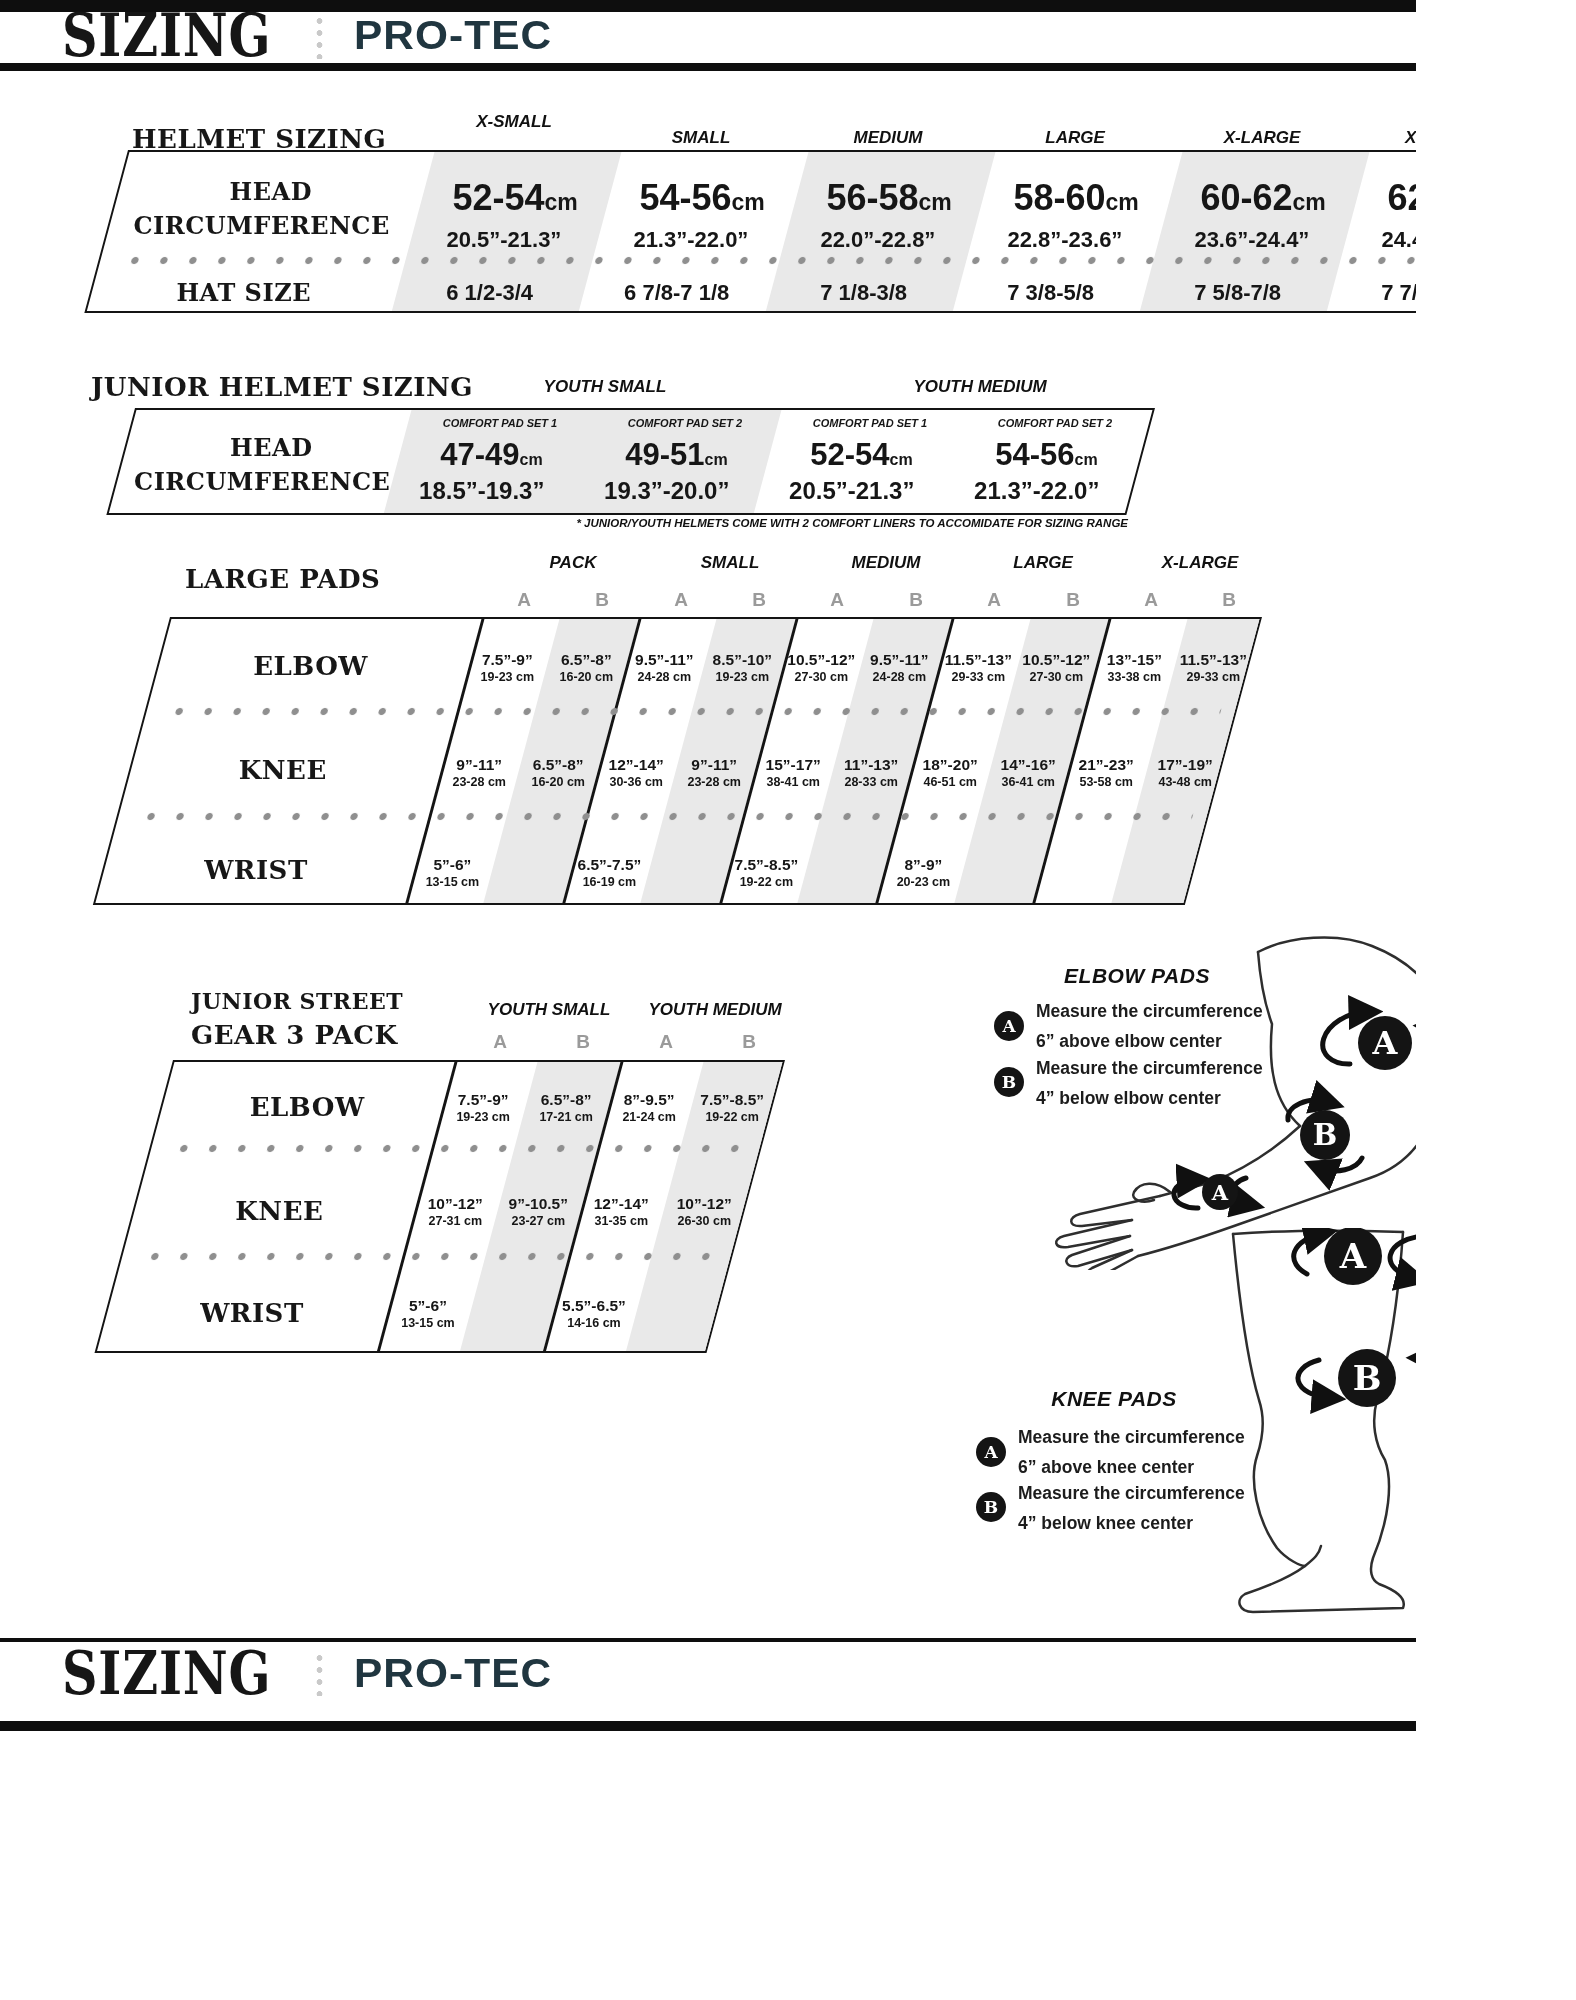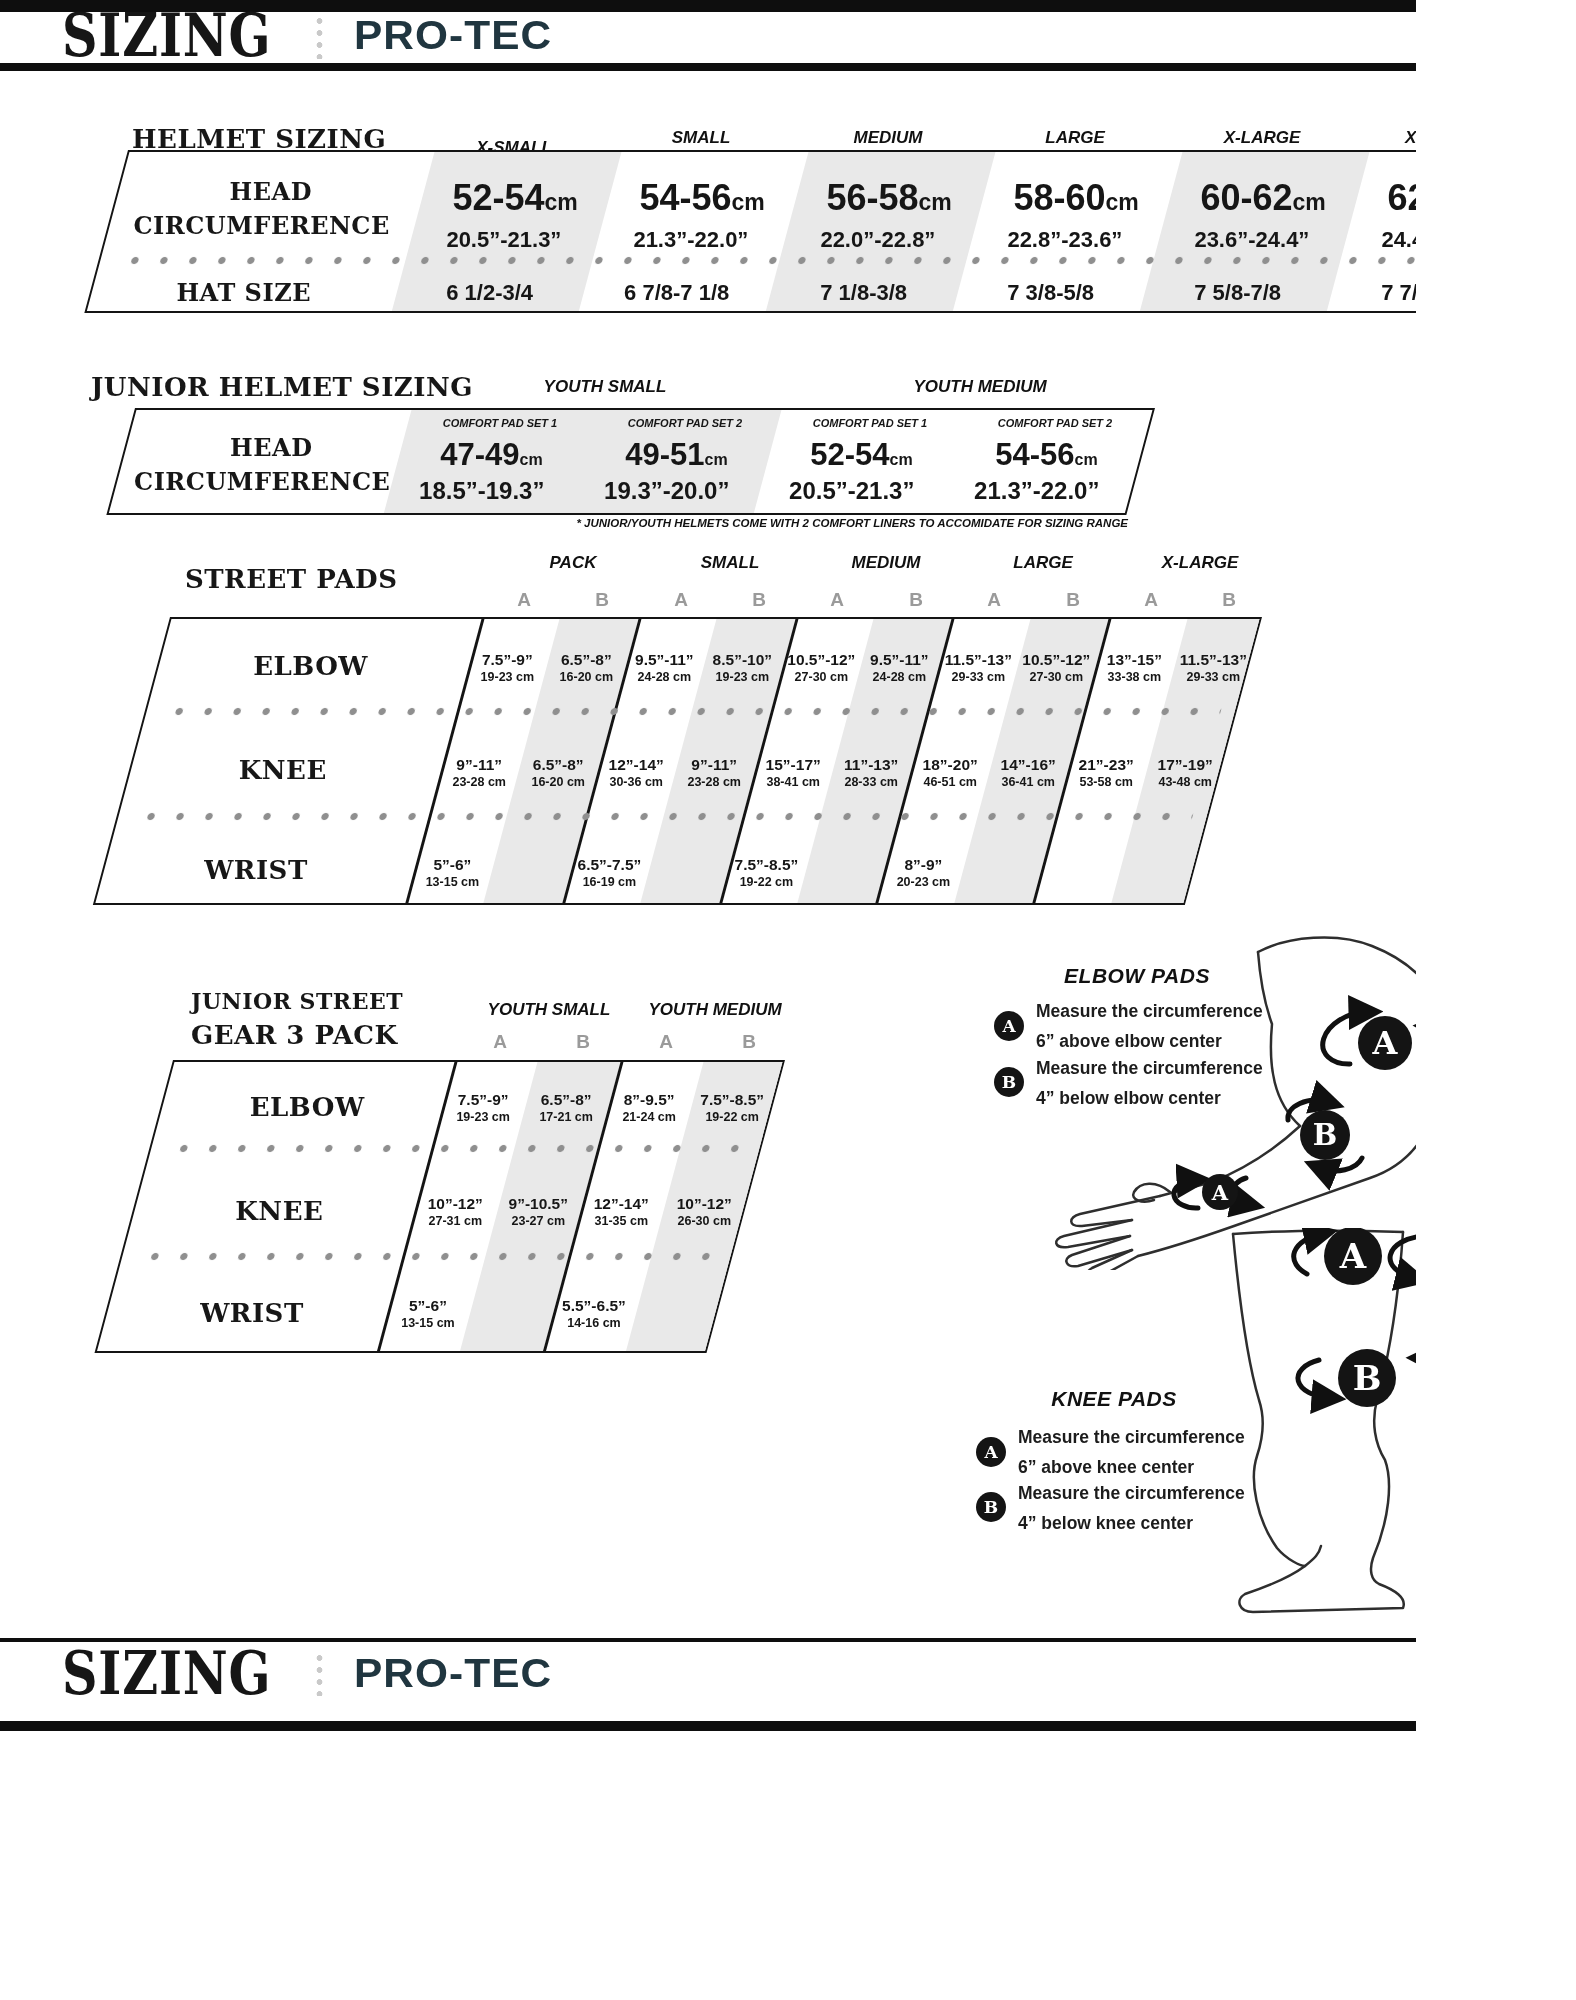--- a/index.html
+++ b/index.html
@@ -56,21 +56,21 @@
 
 <div class="page">
 
   <div class="bar" style="top:0;height:12px;"></div>
   <div class="abs brand-title" style="left:62px;top:10px;">SIZING</div>
   <div class="vdotcol" style="left:316px;top:15px;height:44px;"></div>
   <div class="abs logo" style="left:354px;top:13px;color:#203640;">PRO-TEC</div>
   <div class="bar" style="top:63px;height:8px;"></div>
 
   <div class="abs slab" style="left:132px;top:124px;font-size:26px;">HELMET SIZING</div>
-  <div class="hd" style="left:514px;top:148px;">X-SMALL</div>
+  <div class="hd" style="left:514px;top:122px;">X-SMALL</div>
   <div class="hd" style="left:701px;top:138px;">SMALL</div>
   <div class="hd" style="left:888px;top:138px;">MEDIUM</div>
   <div class="hd" style="left:1075px;top:138px;">LARGE</div>
   <div class="hd" style="left:1262px;top:138px;">X-LARGE</div>
   <div class="hd" style="left:1449px;top:138px;">XX-LARGE</div>
 
   <div class="tbl" style="left:128px;top:150px;width:1427px;height:163px;">
     <div class="skew">
       <div class="shade" style="left:305px;width:187px;"></div>
       <div class="shade" style="left:679px;width:187px;"></div>
@@ -125,21 +125,21 @@
       <div class="cell cv2" style="left:922px;top:45px;"><b class="big">54-56</b><b class="unit2">cm</b></div>
 
       <div class="cell inch2" style="left:367px;top:81px;">18.5”-19.3”</div>
       <div class="cell inch2" style="left:552px;top:81px;">19.3”-20.0”</div>
       <div class="cell inch2" style="left:737px;top:81px;">20.5”-21.3”</div>
       <div class="cell inch2" style="left:922px;top:81px;">21.3”-22.0”</div>
     </div>
   </div>
   <div class="foot" style="left:560px;width:568px;top:517px;">* JUNIOR/YOUTH HELMETS COME WITH 2 COMFORT LINERS TO ACCOMIDATE FOR SIZING RANGE</div>
 
-  <div class="abs slab" style="left:185px;top:564px;font-size:26px;">STREET PADS</div>
+  <div class="abs slab" style="left:185px;top:564px;font-size:26px;">LARGE PADS</div>
   <div class="hd" style="left:573px;top:563px;">PACK</div>
   <div class="hd" style="left:730px;top:563px;">SMALL</div>
   <div class="hd" style="left:886px;top:563px;">MEDIUM</div>
   <div class="hd" style="left:1043px;top:563px;">LARGE</div>
   <div class="hd" style="left:1200px;top:563px;">X-LARGE</div>
   <div class="ab" style="left:524px;top:600px;">A</div>
   <div class="ab" style="left:602px;top:600px;">B</div>
   <div class="ab" style="left:681px;top:600px;">A</div>
   <div class="ab" style="left:759px;top:600px;">B</div>
   <div class="ab" style="left:837px;top:600px;">A</div>

